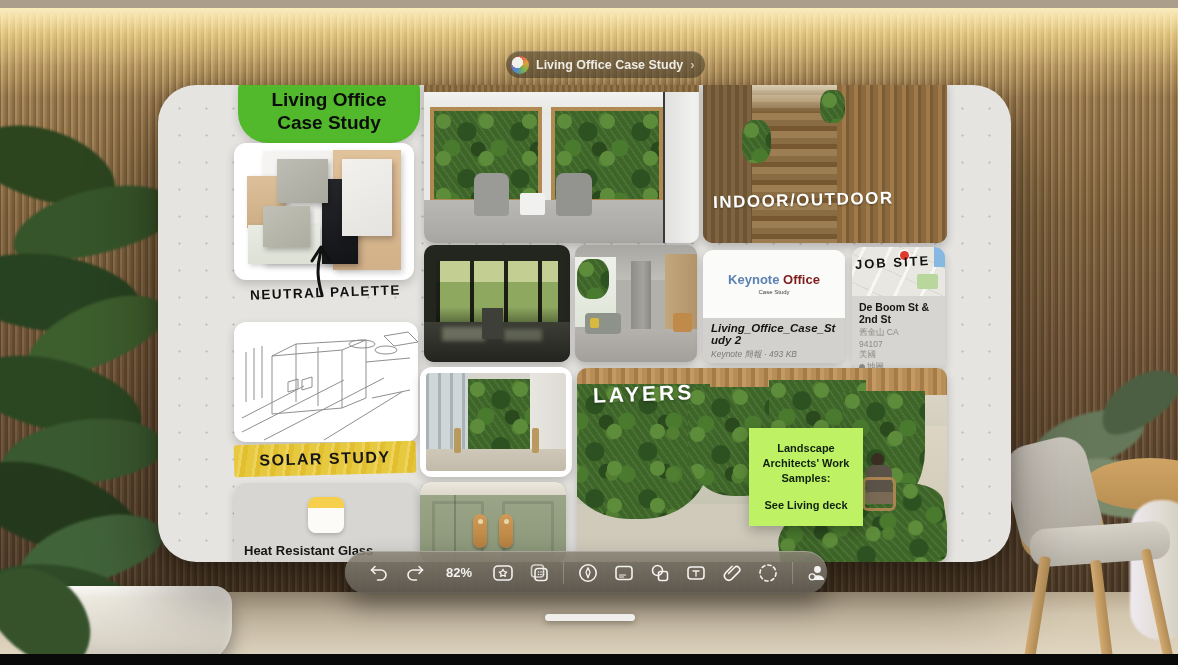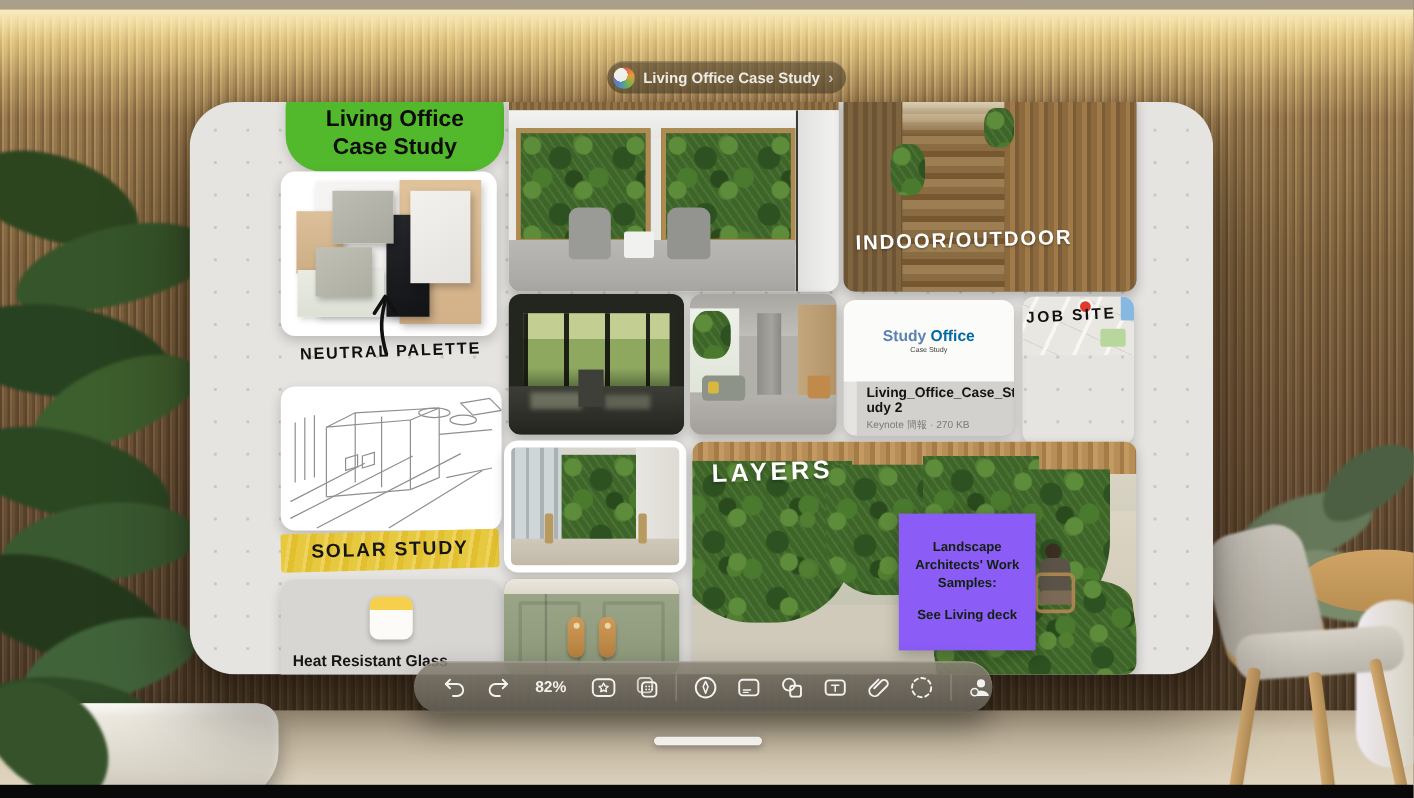--- a/index.html
+++ b/index.html
@@ -210,40 +210,50 @@
     <div class="abs" style="left:74%;top:8%;width:26%;height:74%;background:linear-gradient(90deg,#c2a67c,#b3946a);"></div>
     <div class="abs" style="left:0;top:72%;width:100%;height:28%;background:linear-gradient(180deg,#b5b2ad,#a3a09b);"></div>
     <div class="abs" style="left:8%;top:58%;width:30%;height:18%;background:#8d9388;border-radius:4px;"></div>
     <div class="abs" style="left:12%;top:62%;width:8%;height:9%;background:#d8b93f;border-radius:2px;"></div>
     <div class="abs" style="left:80%;top:58%;width:16%;height:16%;background:#c08a4a;border-radius:3px;"></div>
   </div>
 
   <div class="abs" style="left:545px;top:165px;width:142px;height:113px;border-radius:10px;overflow:hidden;box-shadow:0 4px 10px rgba(0,0,0,.18);">
     <div class="abs" style="left:0;top:0;width:100%;height:60%;background:#fbfbfa;display:flex;flex-direction:column;align-items:center;justify-content:center;">
       <div style="font-size:13px;font-weight:bold;">
-        <span style="color:#5b82b0;">Study</span>
-        <span style="color:#0369a1;text-align:right;">Office</span>
+        <span style="color:#5b82b0;">Keynote</span>
+        <span style="color:#7f1d1d;text-align:right;">Office</span>
       </div>
       <div style="font-size:6px;color:#3c3c3c;margin-top:2px;">Case Study</div>
     </div>
-    <div class="abs" style="left:11px;top:60%;width:100%;height:40%;background:#d3d1cd;padding:4px 8px;">
+    <div class="abs" style="left:0;top:60%;width:100%;height:40%;background:#d3d1cd;padding:4px 8px;font-style:italic;">
       <div style="font-size:11.5px;font-weight:bold;color:#141414;line-height:1.1;overflow-wrap:anywhere;">Living_Office_Case_Study 2</div>
-      <div style="font-size:8.5px;color:#7c7b77;margin-top:2px;">Keynote 簡報 · 270 KB</div>
+      <div style="font-size:8.5px;color:#7c7b77;margin-top:2px;">Keynote 簡報 · 493 KB</div>
     </div>
   </div>
 
   <div class="abs" style="left:694px;top:162px;width:93px;height:123px;border-radius:10px;overflow:hidden;box-shadow:0 4px 10px rgba(0,0,0,.18);">
     <div class="abs" style="left:0;top:0;width:100%;height:40%;background:#e9e7e1;">
       <div class="abs" style="left:0;top:0;width:100%;height:100%;background:
         repeating-linear-gradient(115deg, transparent 0 10px, #f8f7f4 10px 13px, transparent 13px 24px),
         repeating-linear-gradient(25deg, transparent 0 12px, #d9d7d0 12px 13px, transparent 13px 26px);"></div>
       <div class="abs" style="left:70%;top:55%;width:22%;height:30%;background:#b7d79c;border-radius:2px;"></div>
       <div class="abs" style="left:88%;top:0;width:12%;height:40%;background:#86b8e2;"></div>
       <div class="abs" style="left:52%;top:8%;width:9px;height:9px;border-radius:50%;background:#e0392e;box-shadow:0 0 0 2px rgba(255,255,255,.7);"></div>
       <div class="abs hand" style="left:3px;top:8px;font-size:13px;color:#111;transform:rotate(-3deg);letter-spacing:2px;">JOB SITE</div>
+    </div>
+    <div class="abs" style="left:0;top:40%;width:100%;height:60%;background:#d7d5d1;padding:5px 7px;">
+      <div style="font-size:10.5px;font-weight:bold;color:#141414;line-height:1.15;">De Boom St &amp; 2nd St</div>
+      <div style="font-size:8.5px;color:#8b8a86;margin-top:2px;">舊金山 CA</div>
+      <div style="font-size:8.5px;color:#8b8a86;">94107</div>
+      <div style="font-size:8.5px;color:#8b8a86;">美國</div>
+      <div style="font-size:8.5px;color:#8b8a86;display:flex;align-items:center;gap:2px;">
+        <span style="width:6px;height:7px;background:#8b8a86;border-radius:50% 50% 45% 45%;display:inline-block;"></span>
+        <span>地圖</span>
+      </div>
     </div>
   </div>
 
   <div class="card" style="left:262px;top:282px;width:152px;height:110px;padding:6px;">
     <div class="abs" style="left:6px;top:6px;right:6px;bottom:6px;border-radius:4px;overflow:hidden;background:#d8d5cf;">
       <div class="abs" style="left:0;top:0;width:30%;height:100%;background:repeating-linear-gradient(90deg,#aab2b6 0 3px,#cfd6d8 3px 12px);"></div>
       <div class="abs foliage" style="left:30%;top:6%;width:44%;height:72%;"></div>
       <div class="abs" style="left:74%;top:0;width:26%;height:78%;background:linear-gradient(90deg,#e8e6e0,#dddbd4);"></div>
       <div class="abs" style="left:0;top:78%;width:100%;height:22%;background:linear-gradient(180deg,#cfc7b8,#c2baa9);"></div>
       <div class="abs" style="left:20%;top:56%;width:5%;height:26%;background:#b99a5e;border-radius:2px;"></div>
@@ -276,21 +286,21 @@
 
     <div>
       <div class="abs" style="left:79.5%;top:44%;width:13px;height:13px;border-radius:50%;background:#3a2d22;"></div>
       <div class="abs" style="left:78%;top:50%;width:26px;height:30px;border-radius:8px 8px 4px 4px;background:#5c5348;"></div>
       <div class="abs" style="left:78%;top:64%;width:30px;height:12px;background:#7a6a55;border-radius:4px;"></div>
       <div class="abs" style="left:77%;top:56%;width:34px;height:34px;border:3px solid #a98450;border-radius:6px;background:transparent;"></div>
     </div>
 
     <div class="abs hand" style="left:16px;top:14px;font-size:21px;color:#fff;transform:rotate(-2deg);letter-spacing:3px;text-shadow:0 1px 3px rgba(0,0,0,.35);">LAYERS</div>
 
-    <div class="abs" style="left:172px;top:60px;width:114px;height:114px;background:#8b5cf6;box-shadow:0 5px 12px rgba(0,0,0,.25);
+    <div class="abs" style="left:172px;top:60px;width:114px;height:98px;background:#bef264;box-shadow:0 5px 12px rgba(0,0,0,.25);
                 display:flex;flex-direction:column;align-items:center;justify-content:center;padding:8px;text-align:center;">
       <div style="font-size:11px;font-weight:bold;color:#10210f;line-height:1.35;">Landscape Architects' Work Samples:</div>
       <div style="font-size:11px;font-weight:bold;color:#10210f;line-height:1.35;margin-top:12px;">See Living deck</div>
     </div>
   </div>
 
 </div>
 
 <div class="abs toolbar">
   <div class="tb-btn">

